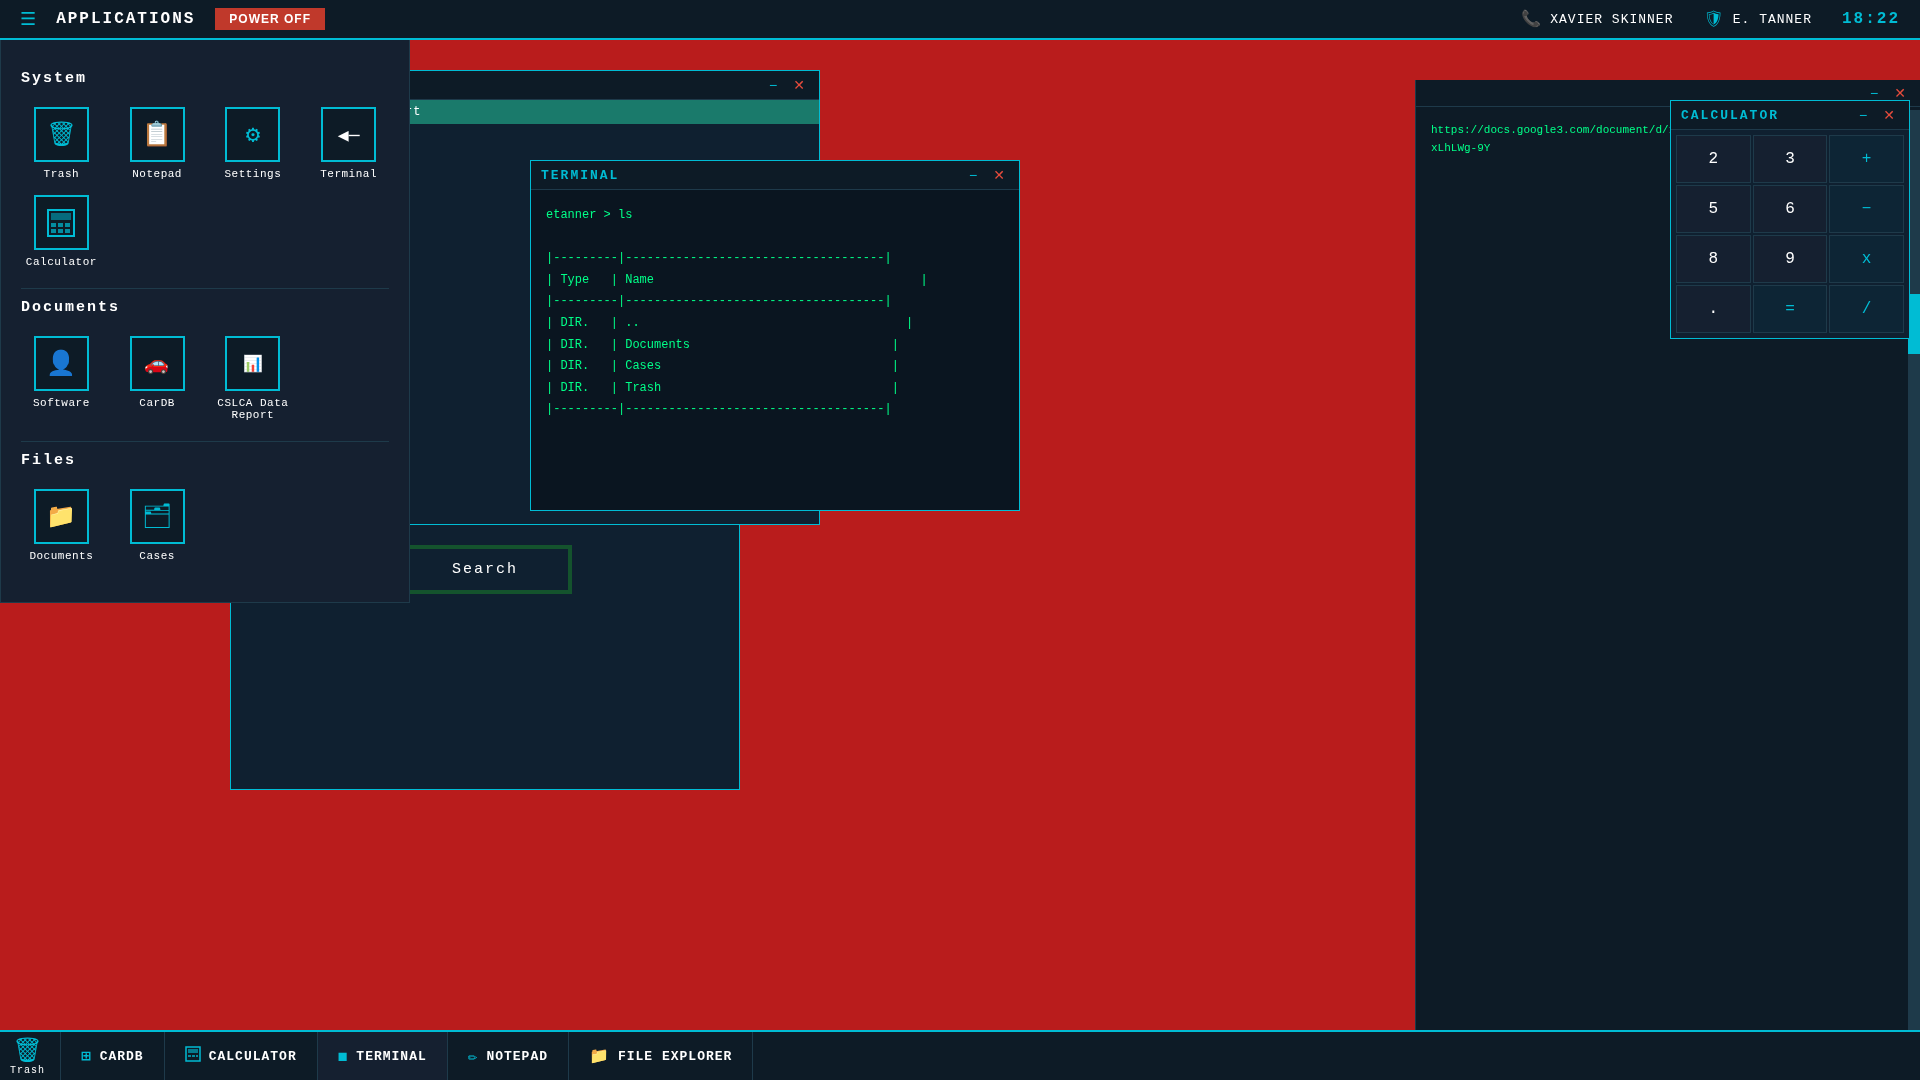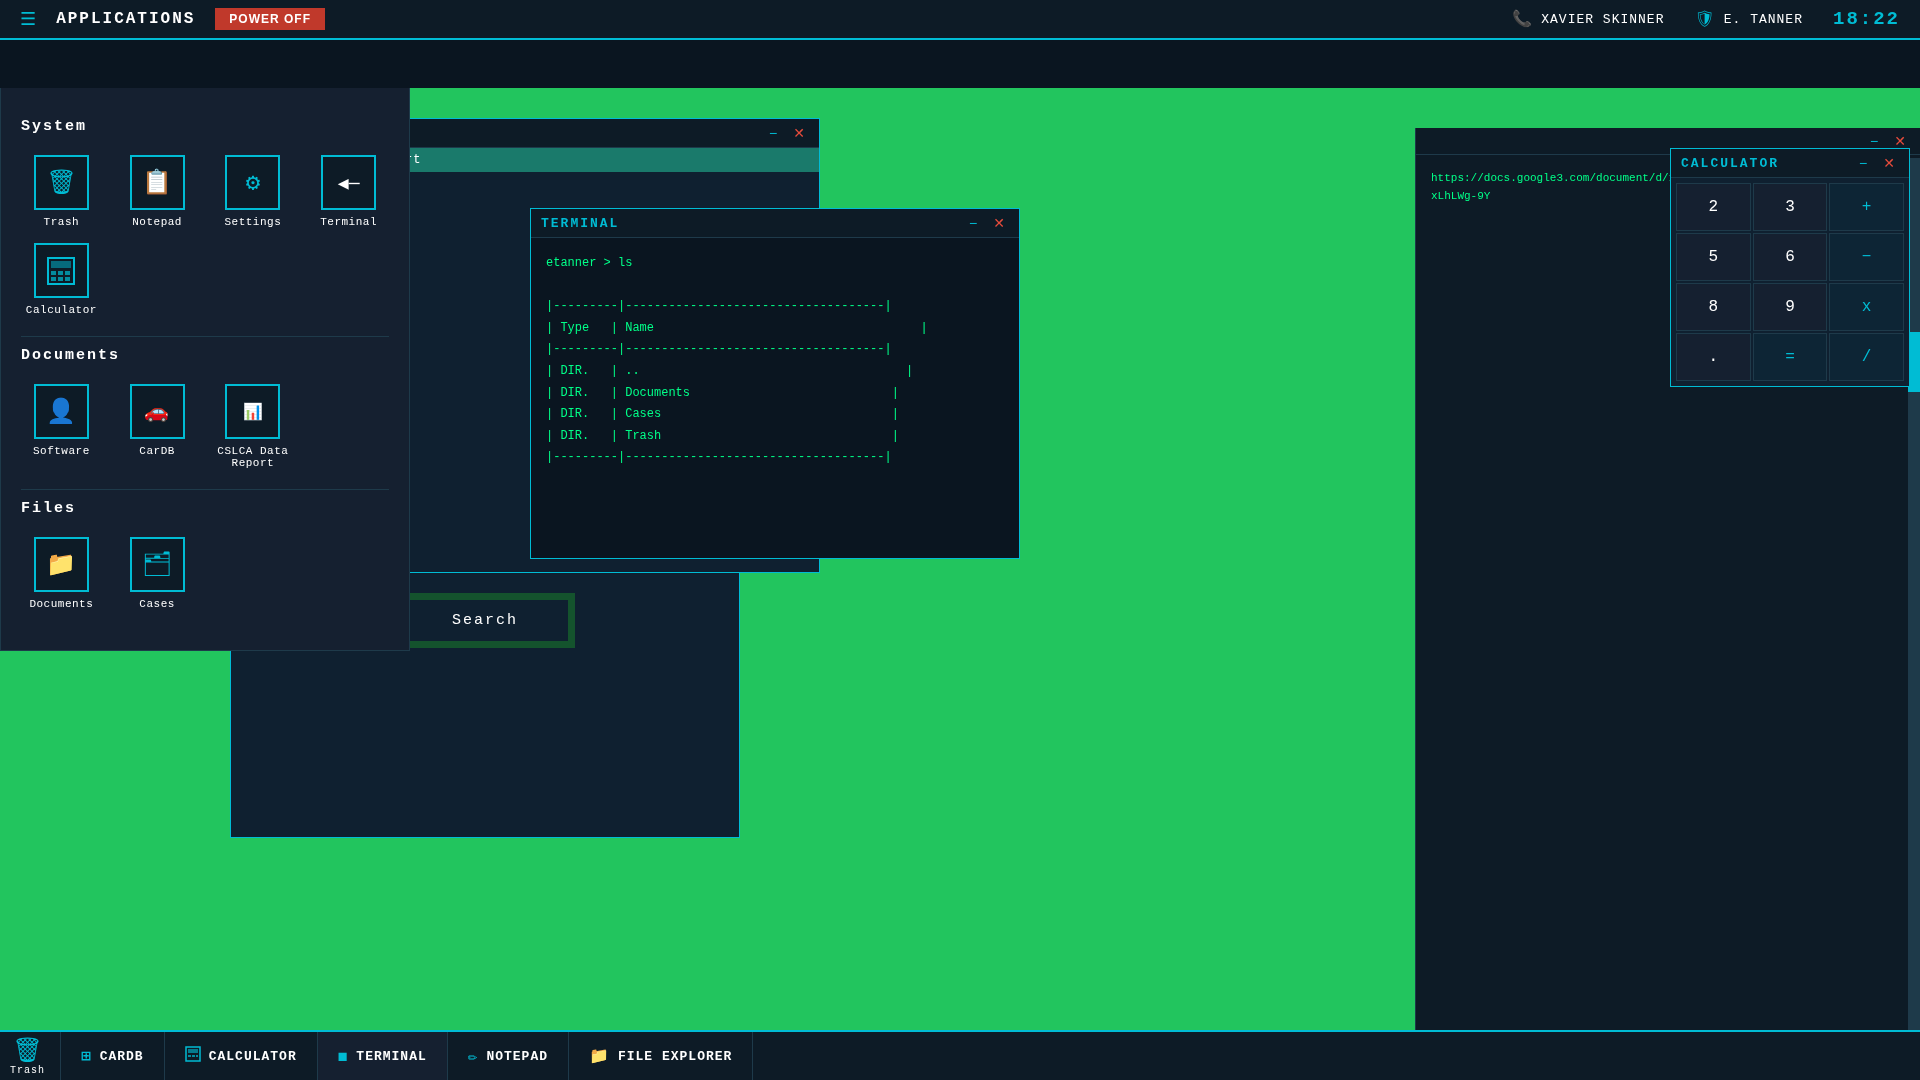--- a/index.html
+++ b/index.html
@@ -63,33 +63,32 @@
       color: #ffffff;
       font-size: 13px;
       letter-spacing: 1px;
     }
     .user-icon {
       color: #00bcd4;
       font-size: 16px;
     }
     .clock {
       color: #00bcd4;
-      font-size: 19px;
+      font-size: 16px;
       font-weight: bold;
       letter-spacing: 2px;
     }
 
     
     .desktop {
       position: absolute;
       top: 40px;
       left: 0; right: 0;
       bottom: 50px;
-      background: #22c55e;
-      margin-top: 48px;
+      background: #b91c1c;
     }
 
     
     .cia-seal {
       position: absolute;
       bottom: 80px;
       right: 200px;
       width: 300px;
       height: 300px;
       opacity: 0.15;
@@ -308,21 +307,21 @@
       color: #ffffff;
       padding: 8px 12px;
       font-family: 'Courier New', monospace;
       font-size: 13px;
       width: 200px;
     }
     .search-btn {
       display: block;
       margin: 20px auto;
       background: transparent;
-      border: 7px solid #14532d;
+      border: 4px solid #14532d;
       color: #ffffff;
       padding: 12px 50px;
       font-family: 'Courier New', monospace;
       font-size: 15px;
       letter-spacing: 2px;
       cursor: pointer;
     }
 
     
     .terminal-window {

